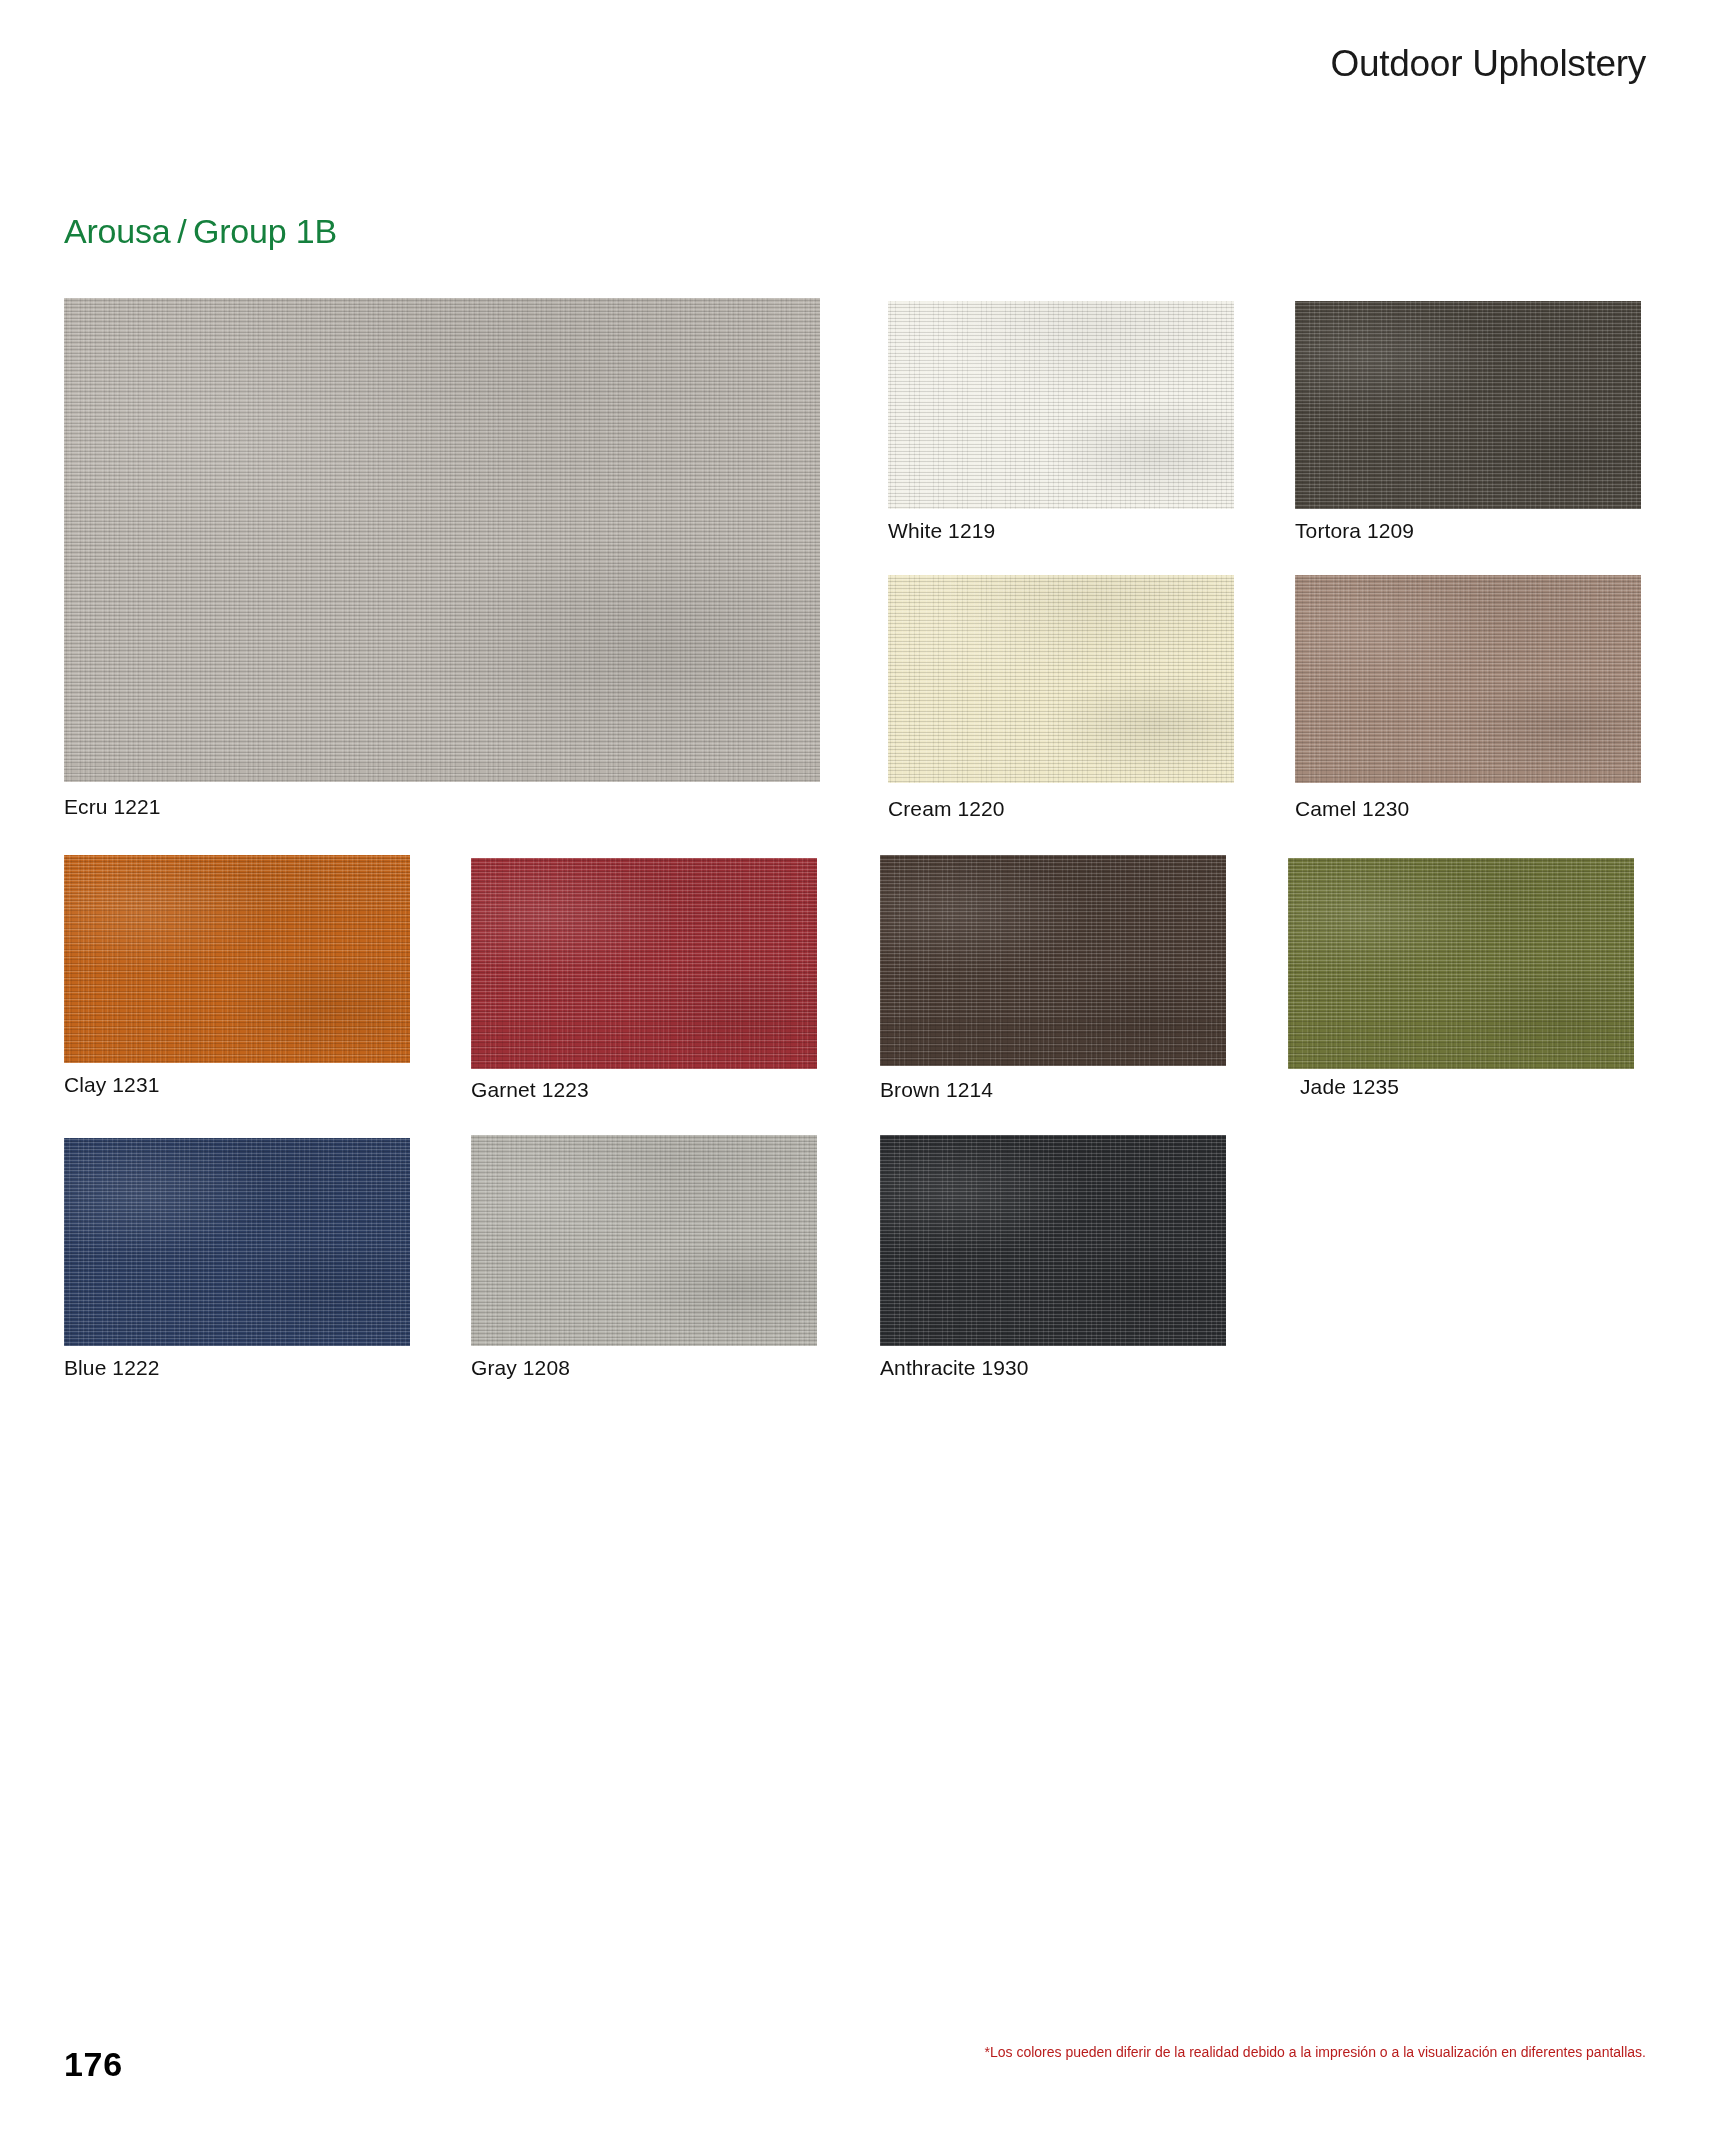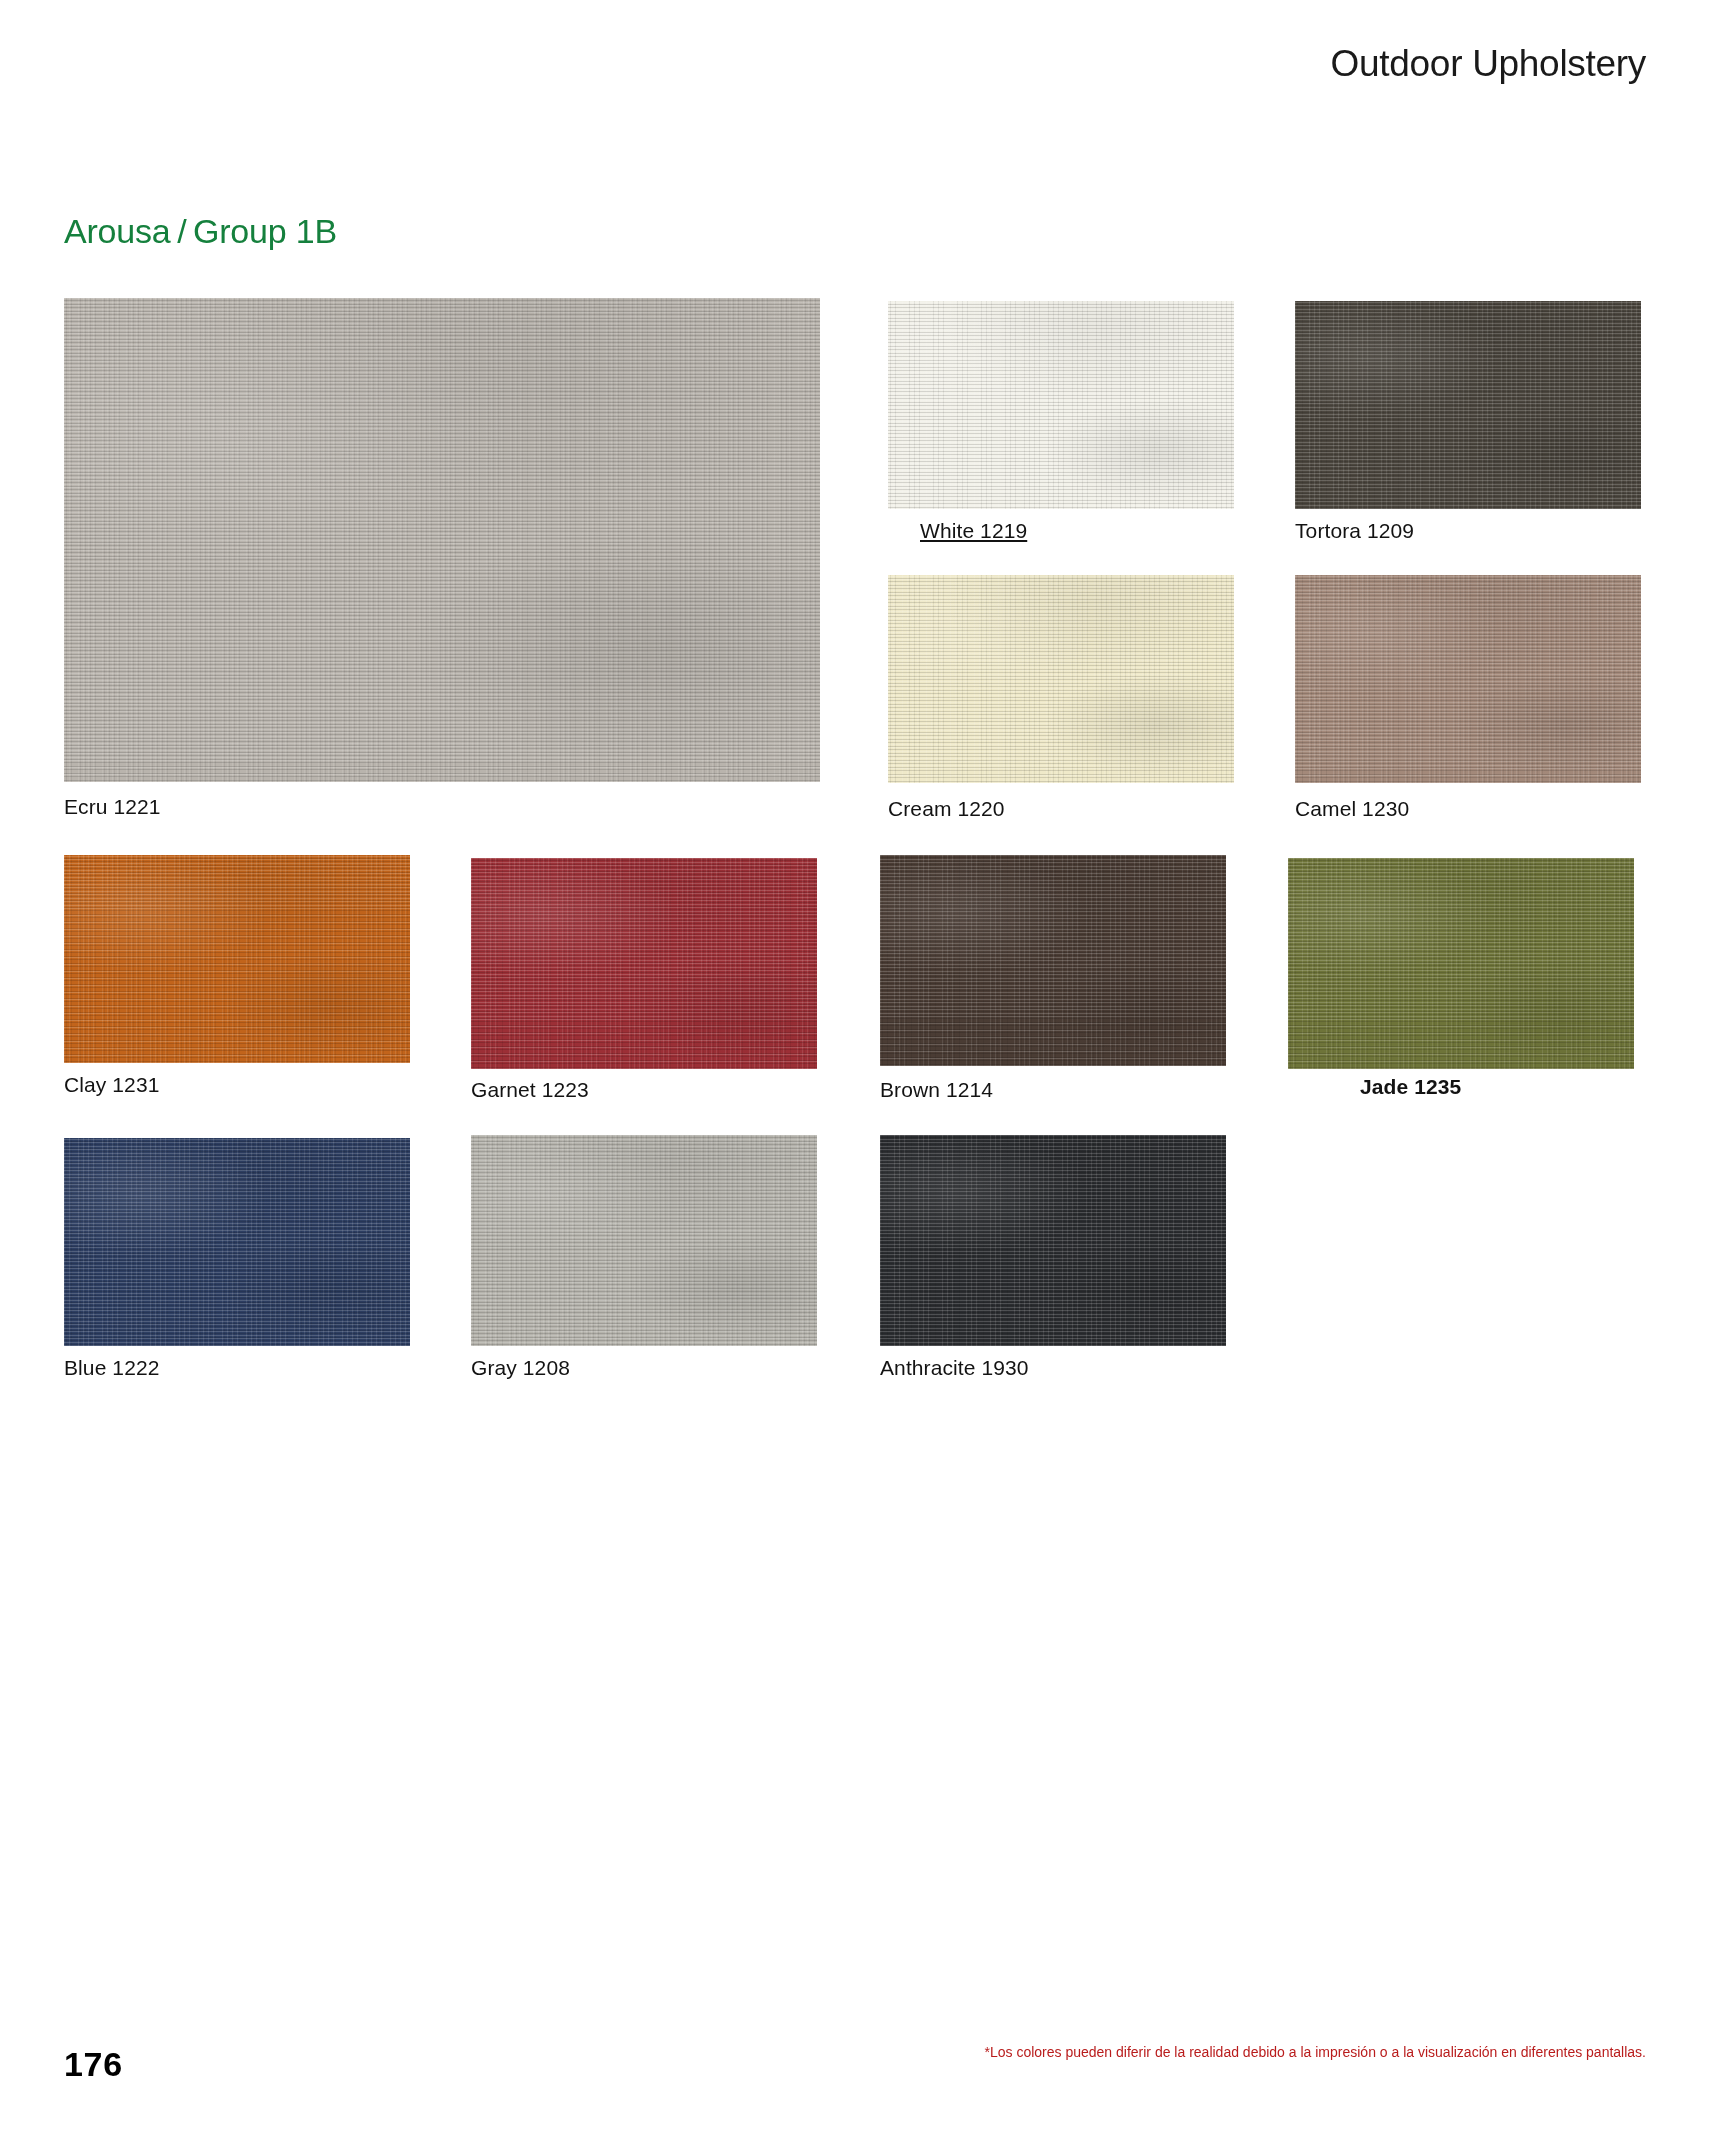--- a/index.html
+++ b/index.html
@@ -141,21 +141,21 @@
 <div class="section-title">Arousa / Group 1B</div>
 
 <div class="swatch-area" id="swatch-area">
     <div class="swatch-cell" style="left: 64px; top: 298px; width: 756px; height: 484px;">
       <div class="swatch-chip" style="background: rgb(185, 180, 173);"></div>
     </div>
     <div class="swatch-label" style="position: absolute; left: 64px; top: 795px;">Ecru 1221</div>
     <div class="swatch-cell" style="left: 888px; top: 301px; width: 346px; height: 208px;">
       <div class="swatch-chip" style="background: rgb(242, 241, 233);"></div>
     </div>
-    <div class="swatch-label" style="position: absolute; left: 920px; top: 519px; text-decoration: underline;">White 1219</div>
+    <div class="swatch-label" style="position: absolute; left: 888px; top: 519px;">White 1219</div>
     <div class="swatch-cell" style="left: 1295px; top: 301px; width: 346px; height: 208px;">
       <div class="swatch-chip" style="background: rgb(75, 70, 62);"></div>
     </div>
     <div class="swatch-label" style="position: absolute; left: 1295px; top: 519px;">Tortora 1209</div>
     <div class="swatch-cell" style="left: 888px; top: 575px; width: 346px; height: 208px;">
       <div class="swatch-chip" style="background: rgb(239, 233, 201);"></div>
     </div>
     <div class="swatch-label" style="position: absolute; left: 888px; top: 797px;">Cream 1220</div>
     <div class="swatch-cell" style="left: 1295px; top: 575px; width: 346px; height: 208px;">
       <div class="swatch-chip" style="background: rgb(163, 137, 122);"></div>
@@ -169,21 +169,21 @@
       <div class="swatch-chip" style="background: rgb(156, 47, 54);"></div>
     </div>
     <div class="swatch-label" style="position: absolute; left: 471px; top: 1078px;">Garnet 1223</div>
     <div class="swatch-cell" style="left: 880px; top: 855px; width: 346px; height: 211px;">
       <div class="swatch-chip" style="background: rgb(74, 60, 52);"></div>
     </div>
     <div class="swatch-label" style="position: absolute; left: 880px; top: 1078px;">Brown 1214</div>
     <div class="swatch-cell" style="left: 1288px; top: 858px; width: 346px; height: 211px;">
       <div class="swatch-chip" style="background: rgb(110, 116, 57);"></div>
     </div>
-    <div class="swatch-label" style="position: absolute; left: 1360px; top: 1075px; font-weight: bold;">Jade 1235</div>
+    <div class="swatch-label" style="position: absolute; left: 1300px; top: 1075px;">Jade 1235</div>
     <div class="swatch-cell" style="left: 64px; top: 1138px; width: 346px; height: 208px;">
       <div class="swatch-chip" style="background: rgb(45, 62, 98);"></div>
     </div>
     <div class="swatch-label" style="position: absolute; left: 64px; top: 1356px;">Blue 1222</div>
     <div class="swatch-cell" style="left: 471px; top: 1135px; width: 346px; height: 211px;">
       <div class="swatch-chip" style="background: rgb(181, 179, 172);"></div>
     </div>
     <div class="swatch-label" style="position: absolute; left: 471px; top: 1356px;">Gray 1208</div>
     <div class="swatch-cell" style="left: 880px; top: 1135px; width: 346px; height: 211px;">
       <div class="swatch-chip" style="background: rgb(43, 45, 48);"></div>

